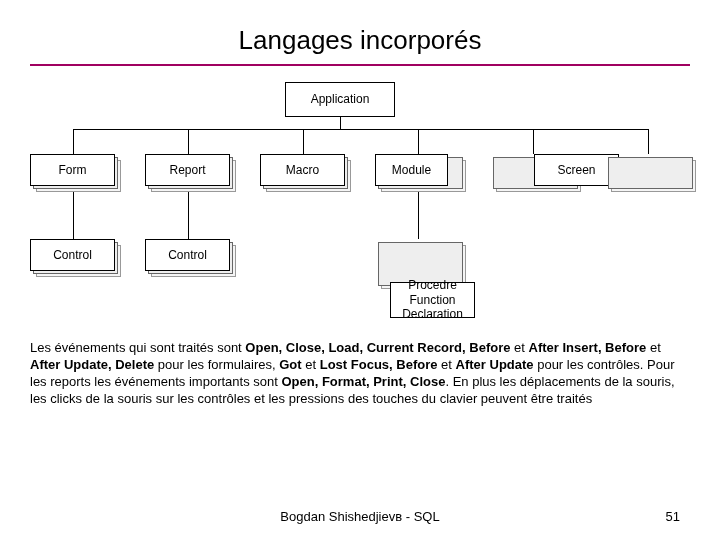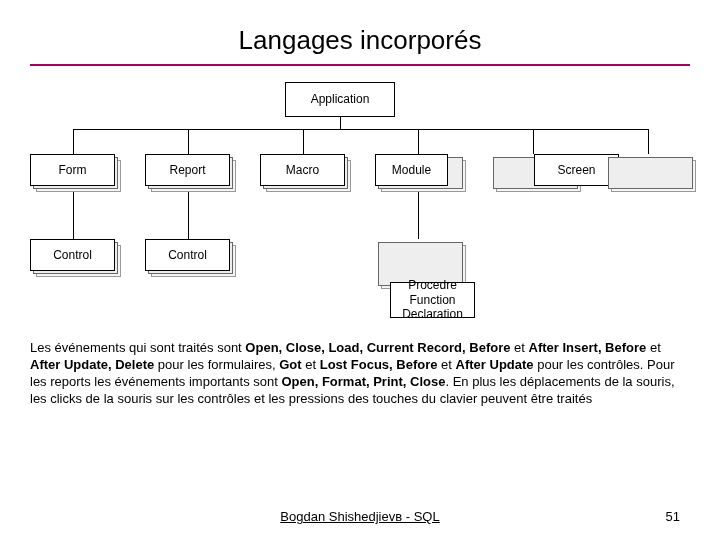--- a/index.html
+++ b/index.html
@@ -59,21 +59,20 @@
     font-size: 13px;
     line-height: 1.3;
   }
   .footer-author {
     position: absolute;
     bottom: 16px;
     left: 0;
     right: 0;
     text-align: center;
     font-size: 13px;
-    text-decoration: underline;
   }
   .footer-page {
     position: absolute;
     bottom: 16px;
     right: 40px;
     font-size: 13px;
   }
 </style>
 </head>
 <body>

